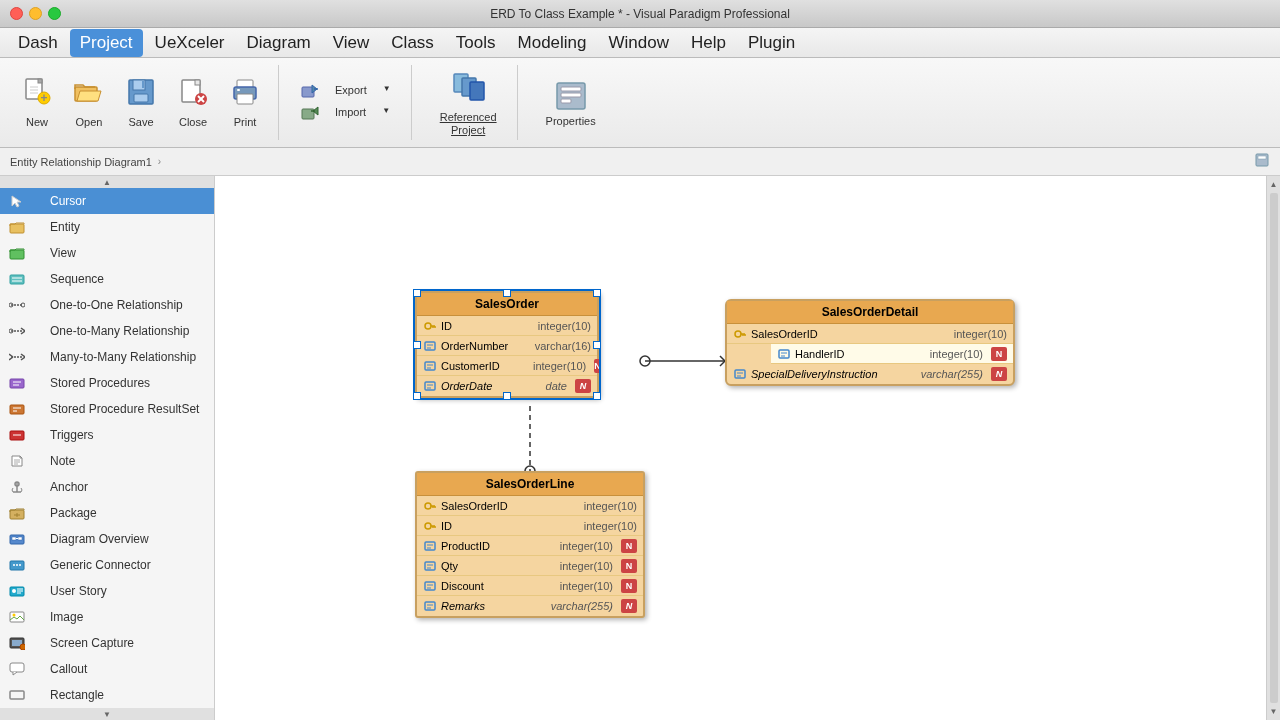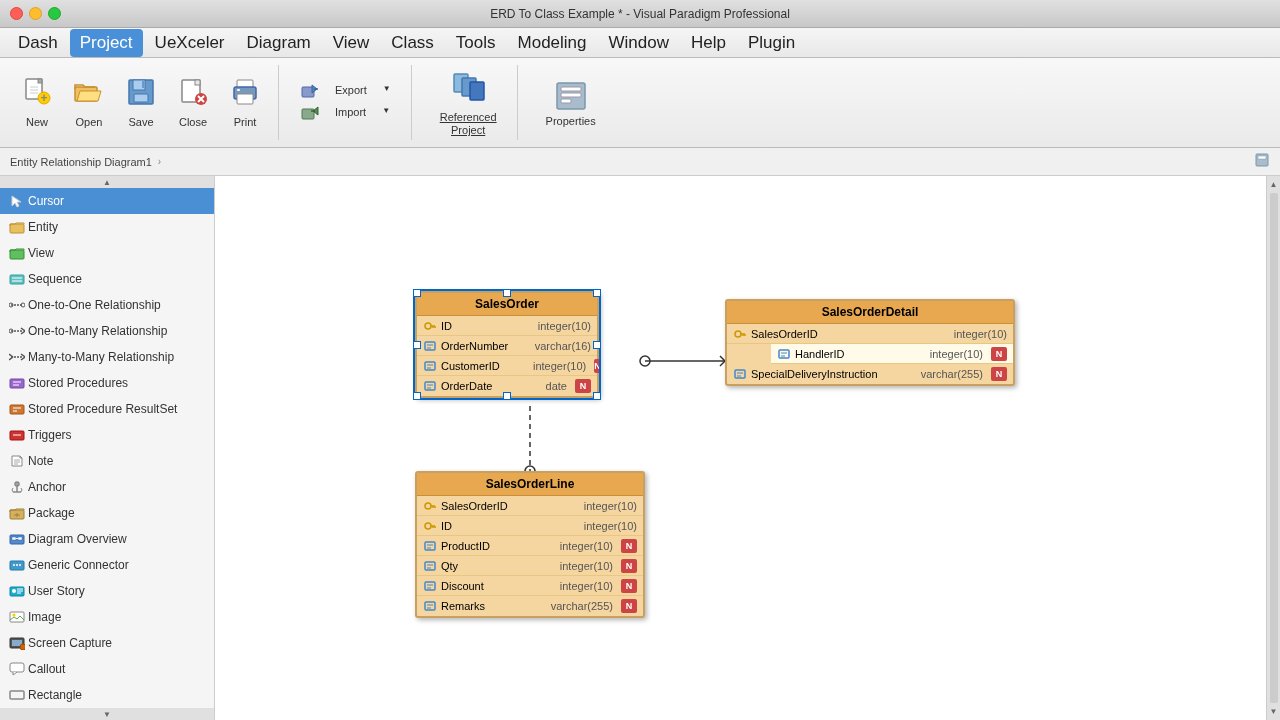--- a/index.html
+++ b/index.html
@@ -133,21 +133,21 @@
       display: flex;
       flex-direction: column;
     }
     .sidebar-item {
       display: flex;
       align-items: center;
       padding: 5px 8px;
       cursor: pointer;
       font-size: 12px;
       color: #333;
-      gap: 2px;
+      gap: 24px;
       min-height: 26px;
     }
     .sidebar-item.active { background: #4a8fd4; color: white; }
     .sidebar-item .item-icon {
       width: 18px;
       height: 18px;
       display: flex;
       align-items: center;
       justify-content: center;
       font-size: 13px;
@@ -200,21 +200,21 @@
     }
     .erd-entity-row {
       display: flex;
       align-items: center;
       padding: 2px 6px;
       font-size: 11px;
       border-bottom: 1px solid #e8c880;
       gap: 4px;
       min-height: 20px;
     }
-    .erd-entity-row:last-child { border-bottom: none; }
+    .erd-entity-row:last-child { border-bottom: none; font-style: italic; }
     .erd-row-icon {
       width: 14px;
       height: 14px;
       flex-shrink: 0;
       display: flex;
       align-items: center;
       justify-content: center;
       font-size: 10px;
     }
     .erd-row-name {
@@ -770,21 +770,21 @@
                 <line x1="3" y1="5" x2="9" y2="5" stroke="#4488cc" stroke-width="1"></line>
                 <line x1="3" y1="8" x2="7" y2="8" stroke="#4488cc" stroke-width="1"></line>
               </svg>
           </div>
           <span class="erd-row-name">OrderDate</span>
           <span class="erd-row-type">date</span>
           <div class="erd-row-null">N</div>
         </div>
       </div>
 
-      <div class="erd-entity" style="left:510px; top:123px; width:290px;">
+      <div class="erd-entity" style="left:510px; top:123px; width:290px;border-radius:6px;">
         <div class="erd-entity-header">SalesOrderDetail</div>
         <div class="erd-entity-row">
           <div class="erd-row-icon key-icon">
             <svg width="12" height="12" viewBox="0 0 12 12">
                 <circle cx="4" cy="6" r="3" fill="none" stroke="#cc9900" stroke-width="1.5"></circle>
                 <line x1="7" y1="6" x2="11" y2="6" stroke="#cc9900" stroke-width="1.5"></line>
                 <line x1="9" y1="6" x2="9" y2="8" stroke="#cc9900" stroke-width="1.5"></line>
                 <line x1="11" y1="6" x2="11" y2="8" stroke="#cc9900" stroke-width="1.5"></line>
               </svg>
           </div>

